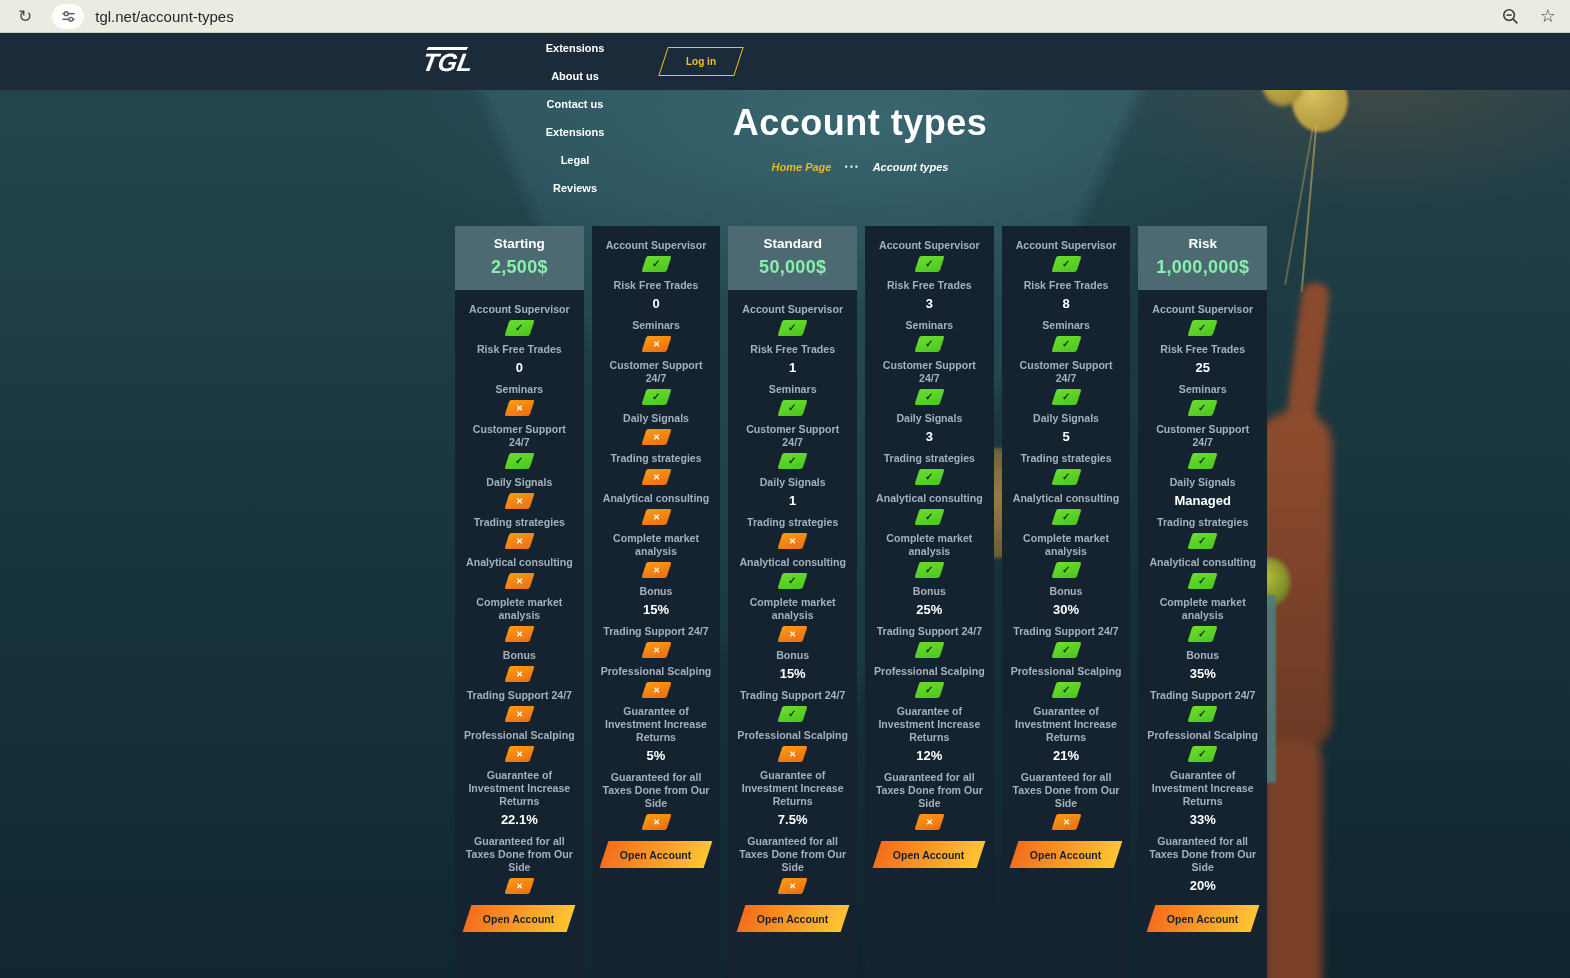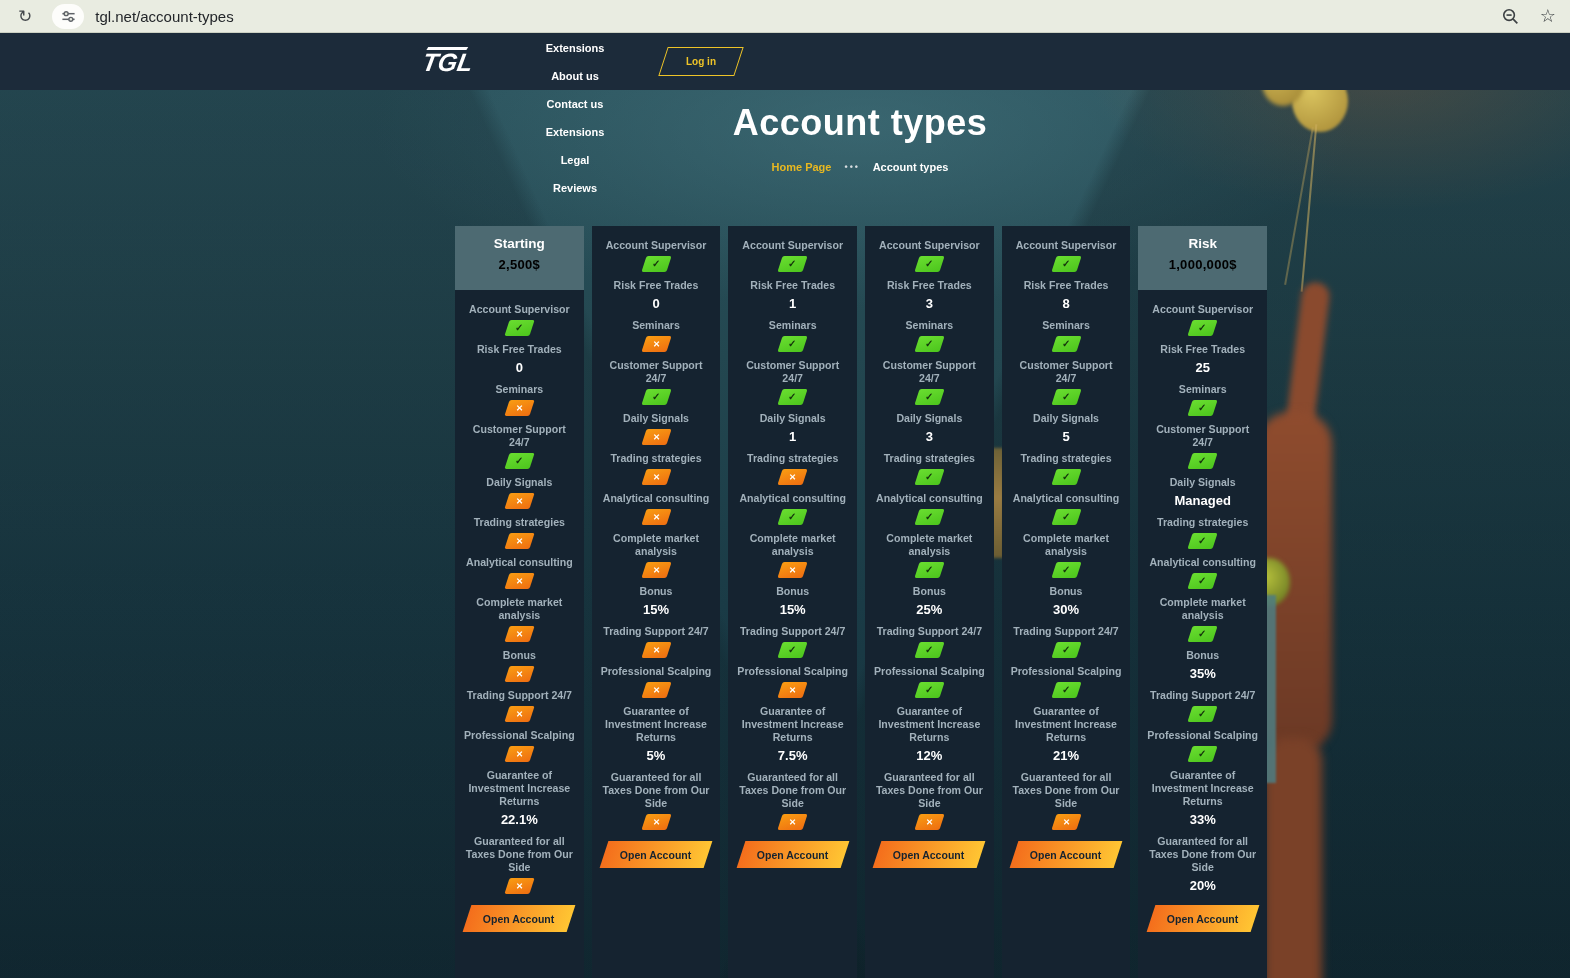--- a/index.html
+++ b/index.html
@@ -55,31 +55,31 @@
   .diver-visor { left:1248px; top:468px; width:42px; height:48px; border-radius:50%;
     background:radial-gradient(circle at 40% 40%, #b7c23c, #5c6b1e); filter:blur(2px); }
   .diver-legs { left:1264px; top:648px; width:58px; height:280px; background:#7a4128;
     border-radius:22px; filter:blur(5px); }
   .teal-band { left:1260px; top:505px; width:16px; height:188px; background:#4e7d82; opacity:.85; filter:blur(1px); z-index:1; }
   .gold-streak { left:990px; top:358px; width:14px; height:110px;
     background:linear-gradient(180deg,#6d6136,#9a7c42 45%,#6a5c32); filter:blur(1.5px); z-index:1; }
 
   .content { position:absolute; left:455px; top:0; width:810px; z-index:2; }
   .page-title { margin-top:12px; text-align:center; font-size:36px; font-weight:bold; color:#fff; letter-spacing:0.5px; }
-  .breadcrumb { margin-top:17px; text-align:center; font-size:11px; font-weight:bold; }
+  .breadcrumb { margin-top:17px; text-align:center; font-size:11px; font-weight:bold;font-style:italic; }
   .crumb-home { color:#e8b820; cursor:pointer; }
   .crumb-sep { color:#d8dde0; letter-spacing:2px; margin:0 10px; font-size:9px; vertical-align:1px; }
   .crumb-current { color:#fff; }
 
   
   .plans { position:absolute; left:455px; top:136px; width:812px; display:flex; gap:8px; z-index:2; }
   .plan { flex:1; height:752px; background:#152330; overflow:hidden; display:flex; flex-direction:column; }
   .plan-header { height:64px; background:#4d6a72; text-align:center; flex:none; }
   .plan-name { font-size:13.5px; font-weight:bold; color:#fff; padding-top:10px; }
-  .plan-price { font-size:13px; font-weight:bold; color:#000000; margin-top:6px; letter-spacing:0.3px; }
+  .plan-price { font-size:18px; font-weight:bold; color:#86efac; margin-top:6px; letter-spacing:0.3px; }
   .plan-body { padding:6px 8px 12px; text-align:center; }
   .f-label { font-size:10.6px; font-weight:bold; color:#a2b1bb; line-height:13px; margin:7px 0 4px; }
   .badge { width:25px; height:16px; margin:0 auto; transform:skewX(-18deg); border-radius:2px;
     display:flex; align-items:center; justify-content:center; }
   .badge span { transform:skewX(18deg); font-weight:bold; line-height:1; }
   .badge.green { background:linear-gradient(160deg,#6ade30,#4cc51d); }
   .badge.green span { color:#14320c; font-size:10px; }
   .badge.cross { background:linear-gradient(160deg,#f99d12,#ee6d11); }
   .badge.cross span { color:#fff; font-size:8.5px; }
   .f-value { font-size:13px; font-weight:bold; color:#fff; height:16px; line-height:16px; }
@@ -260,20 +260,24 @@
           <div class="f-label">Guaranteed for all Taxes Done from Our Side</div>
           <div class="badge cross">
             <span>✕</span>
           </div>
           <div class="open-btn">
             <span>Open Account</span>
           </div>
         </div>
       </div>
       <div class="plan">
+        <div class="plan-header">
+          <div class="plan-name">Standard</div>
+          <div class="plan-price">50,000$</div>
+        </div>
         <div class="plan-body">
           <div class="f-label">Account Supervisor</div>
           <div class="badge green">
             <span>✓</span>
           </div>
           <div class="f-label">Risk Free Trades</div>
           <div class="f-value">1</div>
           <div class="f-label">Seminars</div>
           <div class="badge green">
             <span>✓</span>

